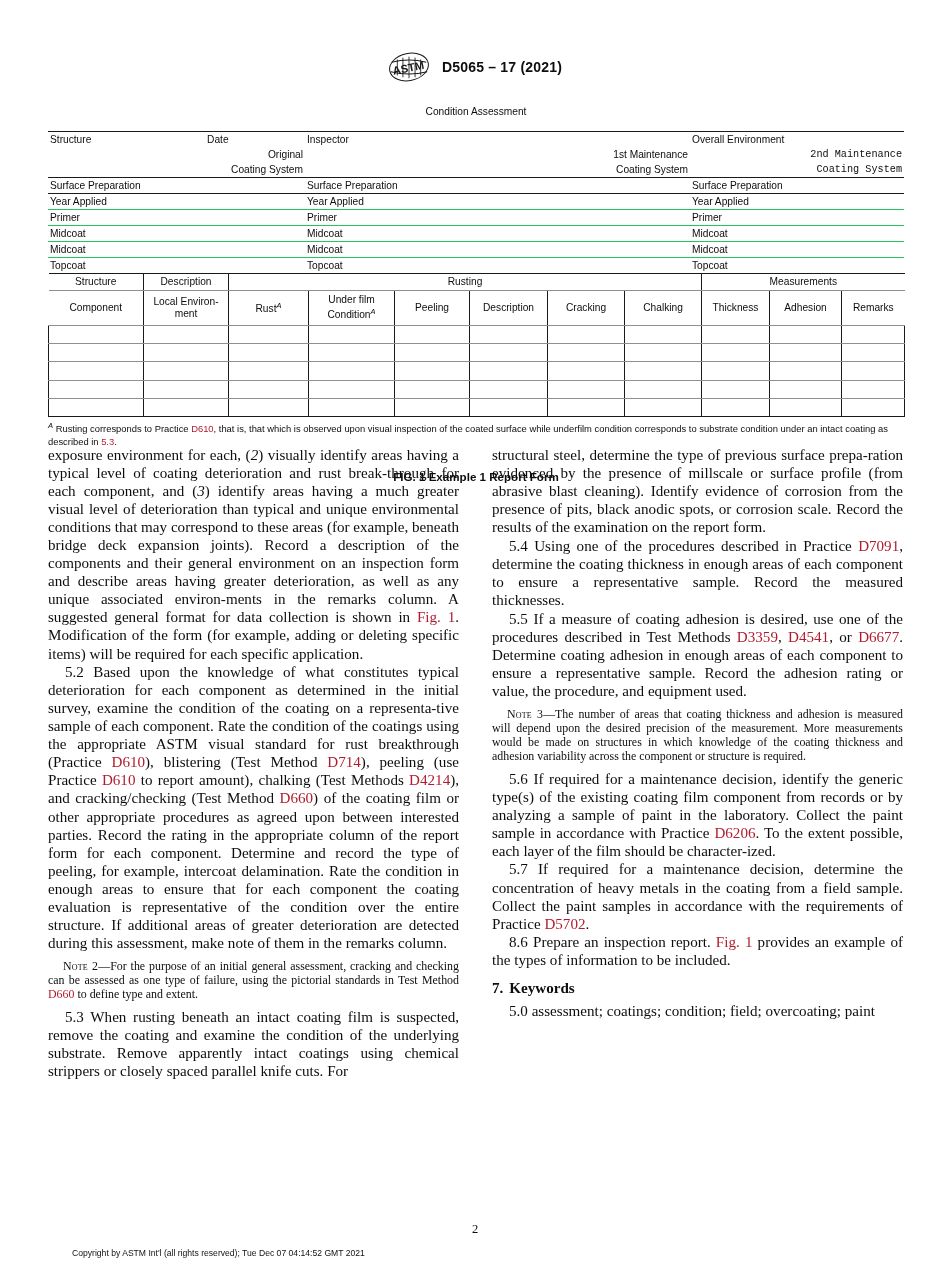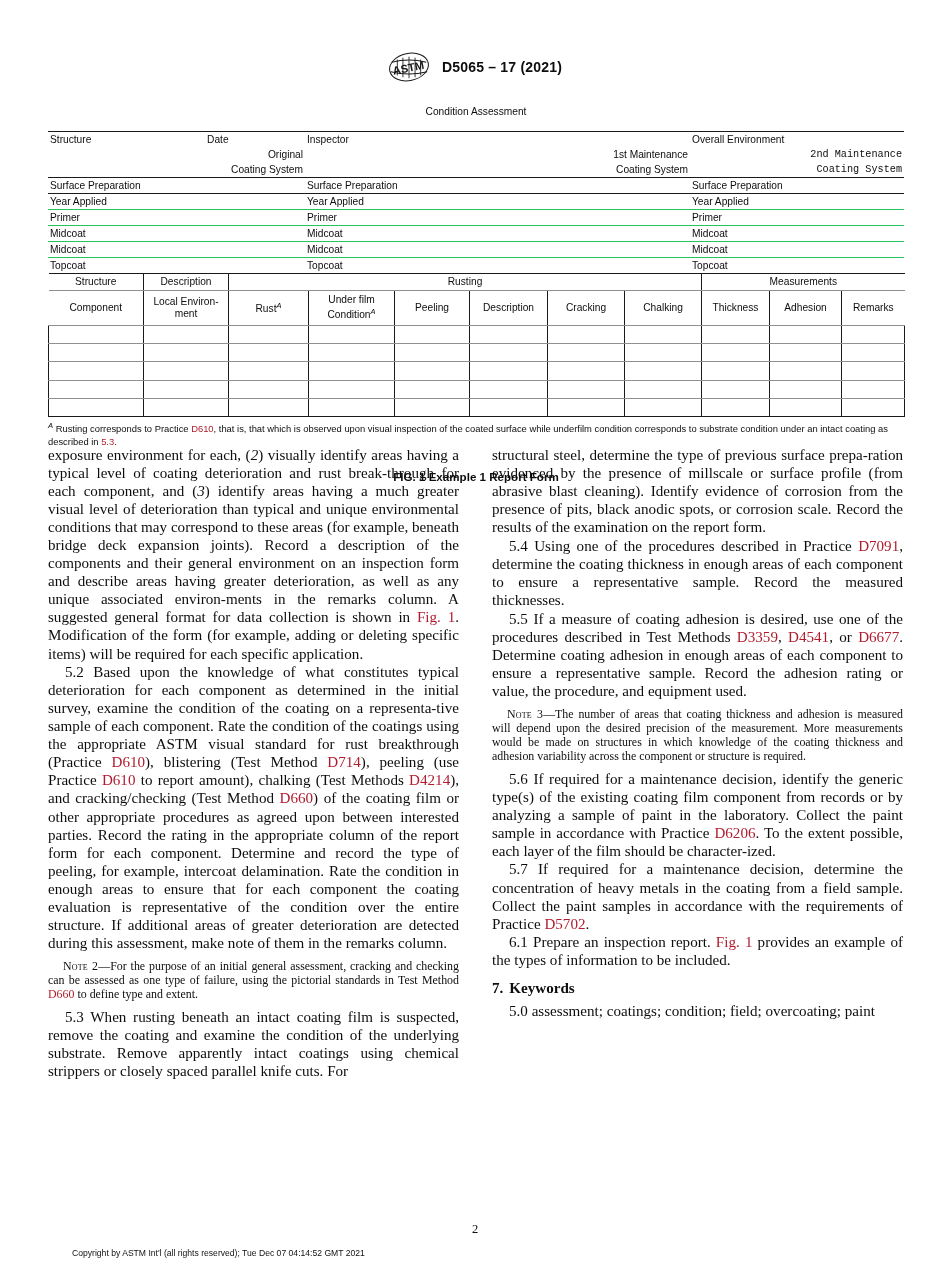--- a/index.html
+++ b/index.html
@@ -434,21 +434,21 @@
 
       <p class="body indent gap-para"><span>5.5</span><span> If a measure of coating adhesion is desired, use one of the procedures described in Test Methods </span><span class="ref">D3359</span><span>, </span><span class="ref">D4541</span><span>, or </span><span class="ref">D6677</span><span>. Determine coating adhesion in enough areas of each component to ensure a representative sample. Record the adhesion rating or value, the procedure, and equipment used.</span></p>
 
       <p class="note"><span class="nlabel">Note 3</span><span>—The number of areas that coating thickness and adhesion is measured will depend upon the desired precision of the measurement. More measurements would be made on structures in which knowledge of the coating thickness and adhesion variability across the component or structure is required.</span></p>
 
       <p class="body indent"><span>5.6</span><span> If required for a maintenance decision, identify the generic type(s) of the existing coating film component from records or by analyzing a sample of paint in the laboratory. Collect the paint sample in accordance with Practice </span><span class="ref">D6206</span><span>. To the extent possible, each layer of the film should be character-ized.</span></p>
 
       <p class="body indent gap-para"><span>5.7</span><span> If required for a maintenance decision, determine the concentration of heavy metals in the coating from a field sample. Collect the paint samples in accordance with the requirements of Practice </span><span class="ref">D5702</span><span>.</span></p>
 
 
-      <p class="body indent"><span>6.1</span><span> Prepare an inspection report. </span><span class="ref">Fig. 1</span><span> provides an example of the types of information to be included.</span></p>
+      <p class="body indent"><span>8.6</span><span> Prepare an inspection report. </span><span class="ref">Fig. 1</span><span> provides an example of the types of information to be included.</span></p>
 
       <h3 class="sect"><span class="num">7.</span><span>Keywords</span></h3>
 
       <p class="body indent"><span>5.0</span><span> assessment; coatings; condition; field; overcoating; paint</span></p>
     </div>
   </div>
 
   <div class="page-number">2</div>
   <div class="copyright">
     <div>Copyright by ASTM Int'l (all rights reserved); Tue Dec 07 04:14:52 GMT 2021</div>

